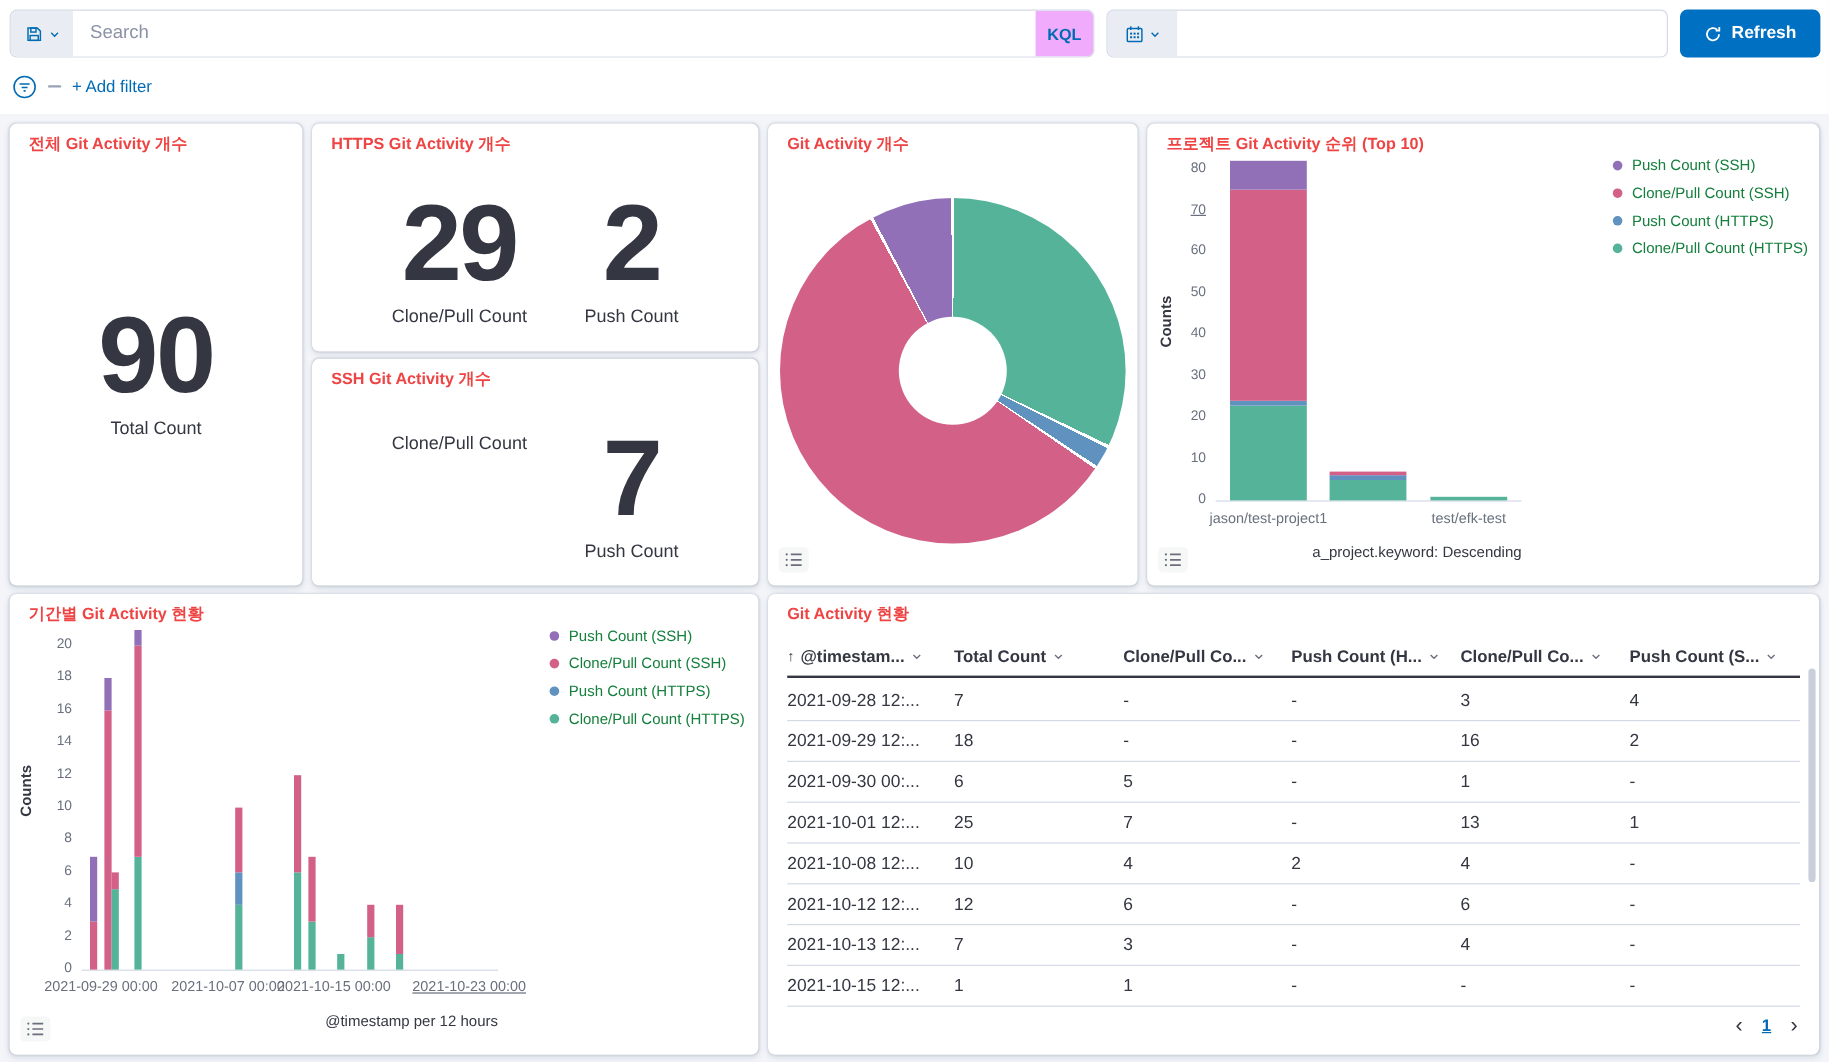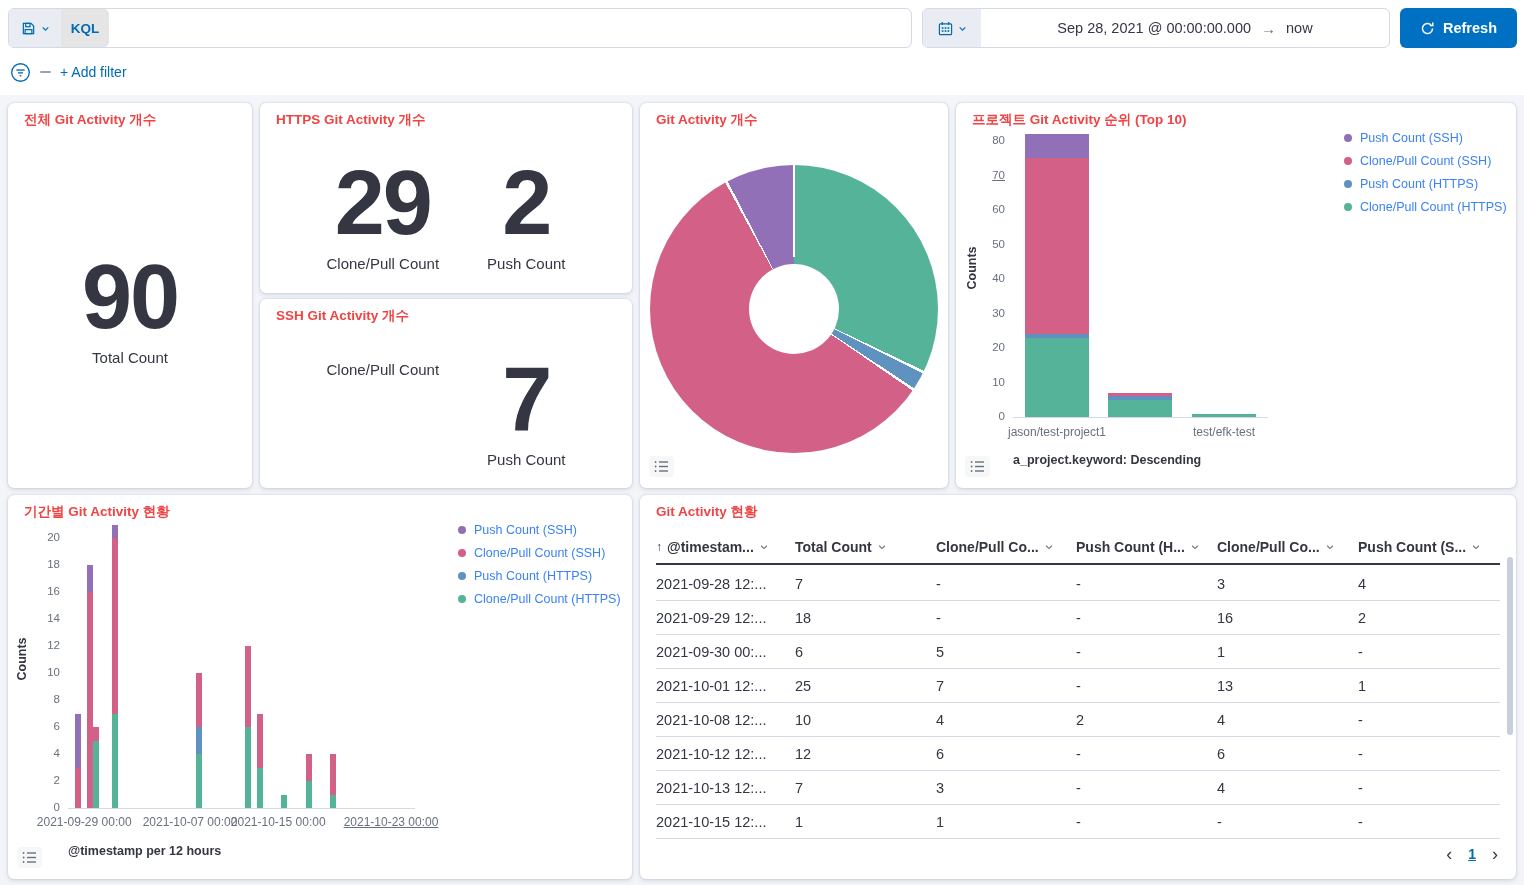--- a/index.html
+++ b/index.html
@@ -9,21 +9,21 @@
 
   
   #topbar { position:absolute; left:0; top:0; width:1524px; height:95px; background:#FFFFFF; }
   .searchbar { position:absolute; left:8px; top:8px; width:904px; height:40px; background:#fff;
     border:1px solid #D3DAE6; border-radius:6px; display:flex; align-items:stretch; overflow:hidden; }
   .addon { background:#E9EDF3; display:flex; align-items:center; justify-content:center; gap:5px; }
   .addon.left { width:52px; border-radius:5px 0 0 5px; cursor:pointer; }
   .searchbar input { flex:1; border:none; outline:none; padding:0 14px; font-size:15.5px;
     font-family:"Liberation Sans", sans-serif; color:#343741; }
   .searchbar input::placeholder { color:#8B93A5; }
-  .kql { width:48px; background:#e5e5e5; color:#006BB4; font-weight:700; font-size:13.5px;
+  .kql { width:48px; background:#f0abfc; color:#006BB4; font-weight:700; font-size:13.5px;
     display:flex; align-items:center; justify-content:center; border-radius:0 5px 5px 0; cursor:pointer; }
   .datepicker { position:absolute; left:922px; top:8px; width:468px; height:40px; background:#fff;
     border:1px solid #D3DAE6; border-radius:6px; display:flex; align-items:stretch; overflow:hidden; }
   .datepicker .addon { width:58px; border-radius:5px 0 0 5px; cursor:pointer; }
   .daterange { flex:1; display:flex; align-items:center; justify-content:center; gap:10px;
     font-size:14.5px; color:#343741; }
   .daterange .arrow { color:#69707D; font-size:15px; }
   .refresh-btn { position:absolute; left:1400px; top:8px; width:117px; height:40px; background:#0071C2;
     color:#fff; border:none; border-radius:6px; font-size:14.5px; font-weight:700;
     font-family:"Liberation Sans", sans-serif; display:flex; align-items:center; justify-content:center;
@@ -52,28 +52,28 @@
 
   
   .donut { position:absolute; left:10px; top:62px; width:288px; height:288px; border-radius:50%; }
   .donut-hole { position:absolute; left:99px; top:99px; width:90px; height:90px; border-radius:50%; background:#fff; }
 
   
   .chart-host { position:absolute; left:0; top:0; right:0; bottom:0; }
   .ytick { position:absolute; font-size:11.5px; color:#69707D; text-align:right; }
   .xticklab { position:absolute; font-size:12px; color:#69707D; text-align:center; white-space:nowrap; }
   .axisline { position:absolute; background:#D3DAE6; }
-  .axistitle { position:absolute; font-size:12.5px; font-weight:700; color:#343741; text-align:left; }
+  .axistitle { position:absolute; font-size:12.5px; font-weight:400; color:#343741; text-align:right; }
   .ylab { position:absolute; width:120px; text-align:center; transform:rotate(-90deg);
     font-weight:700; font-size:12.5px; color:#343741; }
   .barseg { position:absolute; }
   .legend { position:absolute; display:flex; flex-direction:column; gap:9px; }
   .legend-item { display:flex; align-items:center; gap:8px; cursor:pointer; }
   .legend-dot { width:8px; height:8px; border-radius:50%; flex:0 0 auto; }
-  .legend-label { font-size:12.5px; color:#3b82f6; white-space:nowrap; }
+  .legend-label { font-size:12.5px; color:#15803d; white-space:nowrap; }
   .legend-toggle { position:absolute; left:9px; bottom:11px; padding:4px 5px; border-radius:4px;
     background:rgba(105,112,125,.06); cursor:pointer; line-height:0; }
 
   
   .tbl-header, .tbl-row { position:absolute; left:16px; right:16px; display:grid;
     grid-template-columns:139px 141px 140px 141px 141px 1fr; align-items:center; height:34px; }
   .tbl-header { top:36px; border-bottom:2px solid #343741; }
   .th-cell { display:flex; align-items:center; gap:5px; font-size:14px; font-weight:700; color:#343741;
     overflow:hidden; white-space:nowrap; cursor:pointer; }
   .sortarr { font-size:12px; color:#343741; }
@@ -98,20 +98,21 @@
               <rect x="5" y="2.5" width="4.6" height="3.6"></rect>
               <rect x="4.4" y="9.2" width="7.2" height="4.3"></rect>
           </svg>
         </span>
         <span style="line-height:0;">
           <svg width="9" height="9" viewBox="0 0 16 16" fill="none" stroke="#006BB4" stroke-width="2">
               <path d="M3 6l5 5 5-5"></path>
             </svg>
         </span>
       </div>
+      <input type="text" placeholder="Search" style="">
       <div class="kql">KQL</div>
     </div>
 
     <div class="datepicker">
       <div class="addon">
         <span style="line-height:0;">
           <svg width="15" height="15" viewBox="0 0 16 16" fill="none" stroke="#006BB4" stroke-width="1.3">
             <rect x="1.5" y="3" width="13" height="11.5" rx="1"></rect>
             <line x1="4.6" y1="1" x2="4.6" y2="4.2"></line>
               <line x1="11.4" y1="1" x2="11.4" y2="4.2"></line>
@@ -123,25 +124,20 @@
                 <rect x="7.1" y="9.8" width="1.8" height="1.8"></rect>
                 <rect x="10.2" y="9.8" width="1.8" height="1.8"></rect>
             </g>
           </svg>
         </span>
         <span style="line-height:0;">
           <svg width="9" height="9" viewBox="0 0 16 16" fill="none" stroke="#006BB4" stroke-width="2">
               <path d="M3 6l5 5 5-5"></path>
             </svg>
         </span>
-      </div>
-      <div class="daterange">
-        <span>Sep 28, 2021 @ 00:00:00.000</span>
-        <span class="arrow">→</span>
-        <span>now</span>
       </div>
     </div>
 
     <button class="refresh-btn">
       <span style="line-height:0;">
         <svg width="15" height="15" viewBox="0 0 16 16" fill="none" stroke="#fff" stroke-width="1.6">
           <path d="M13.4 8a5.4 5.4 0 1 1-1.7-3.95"></path>
           <polyline points="13.6,1.6 13.6,4.8 10.4,4.8"></polyline>
         </svg>
       </span>

